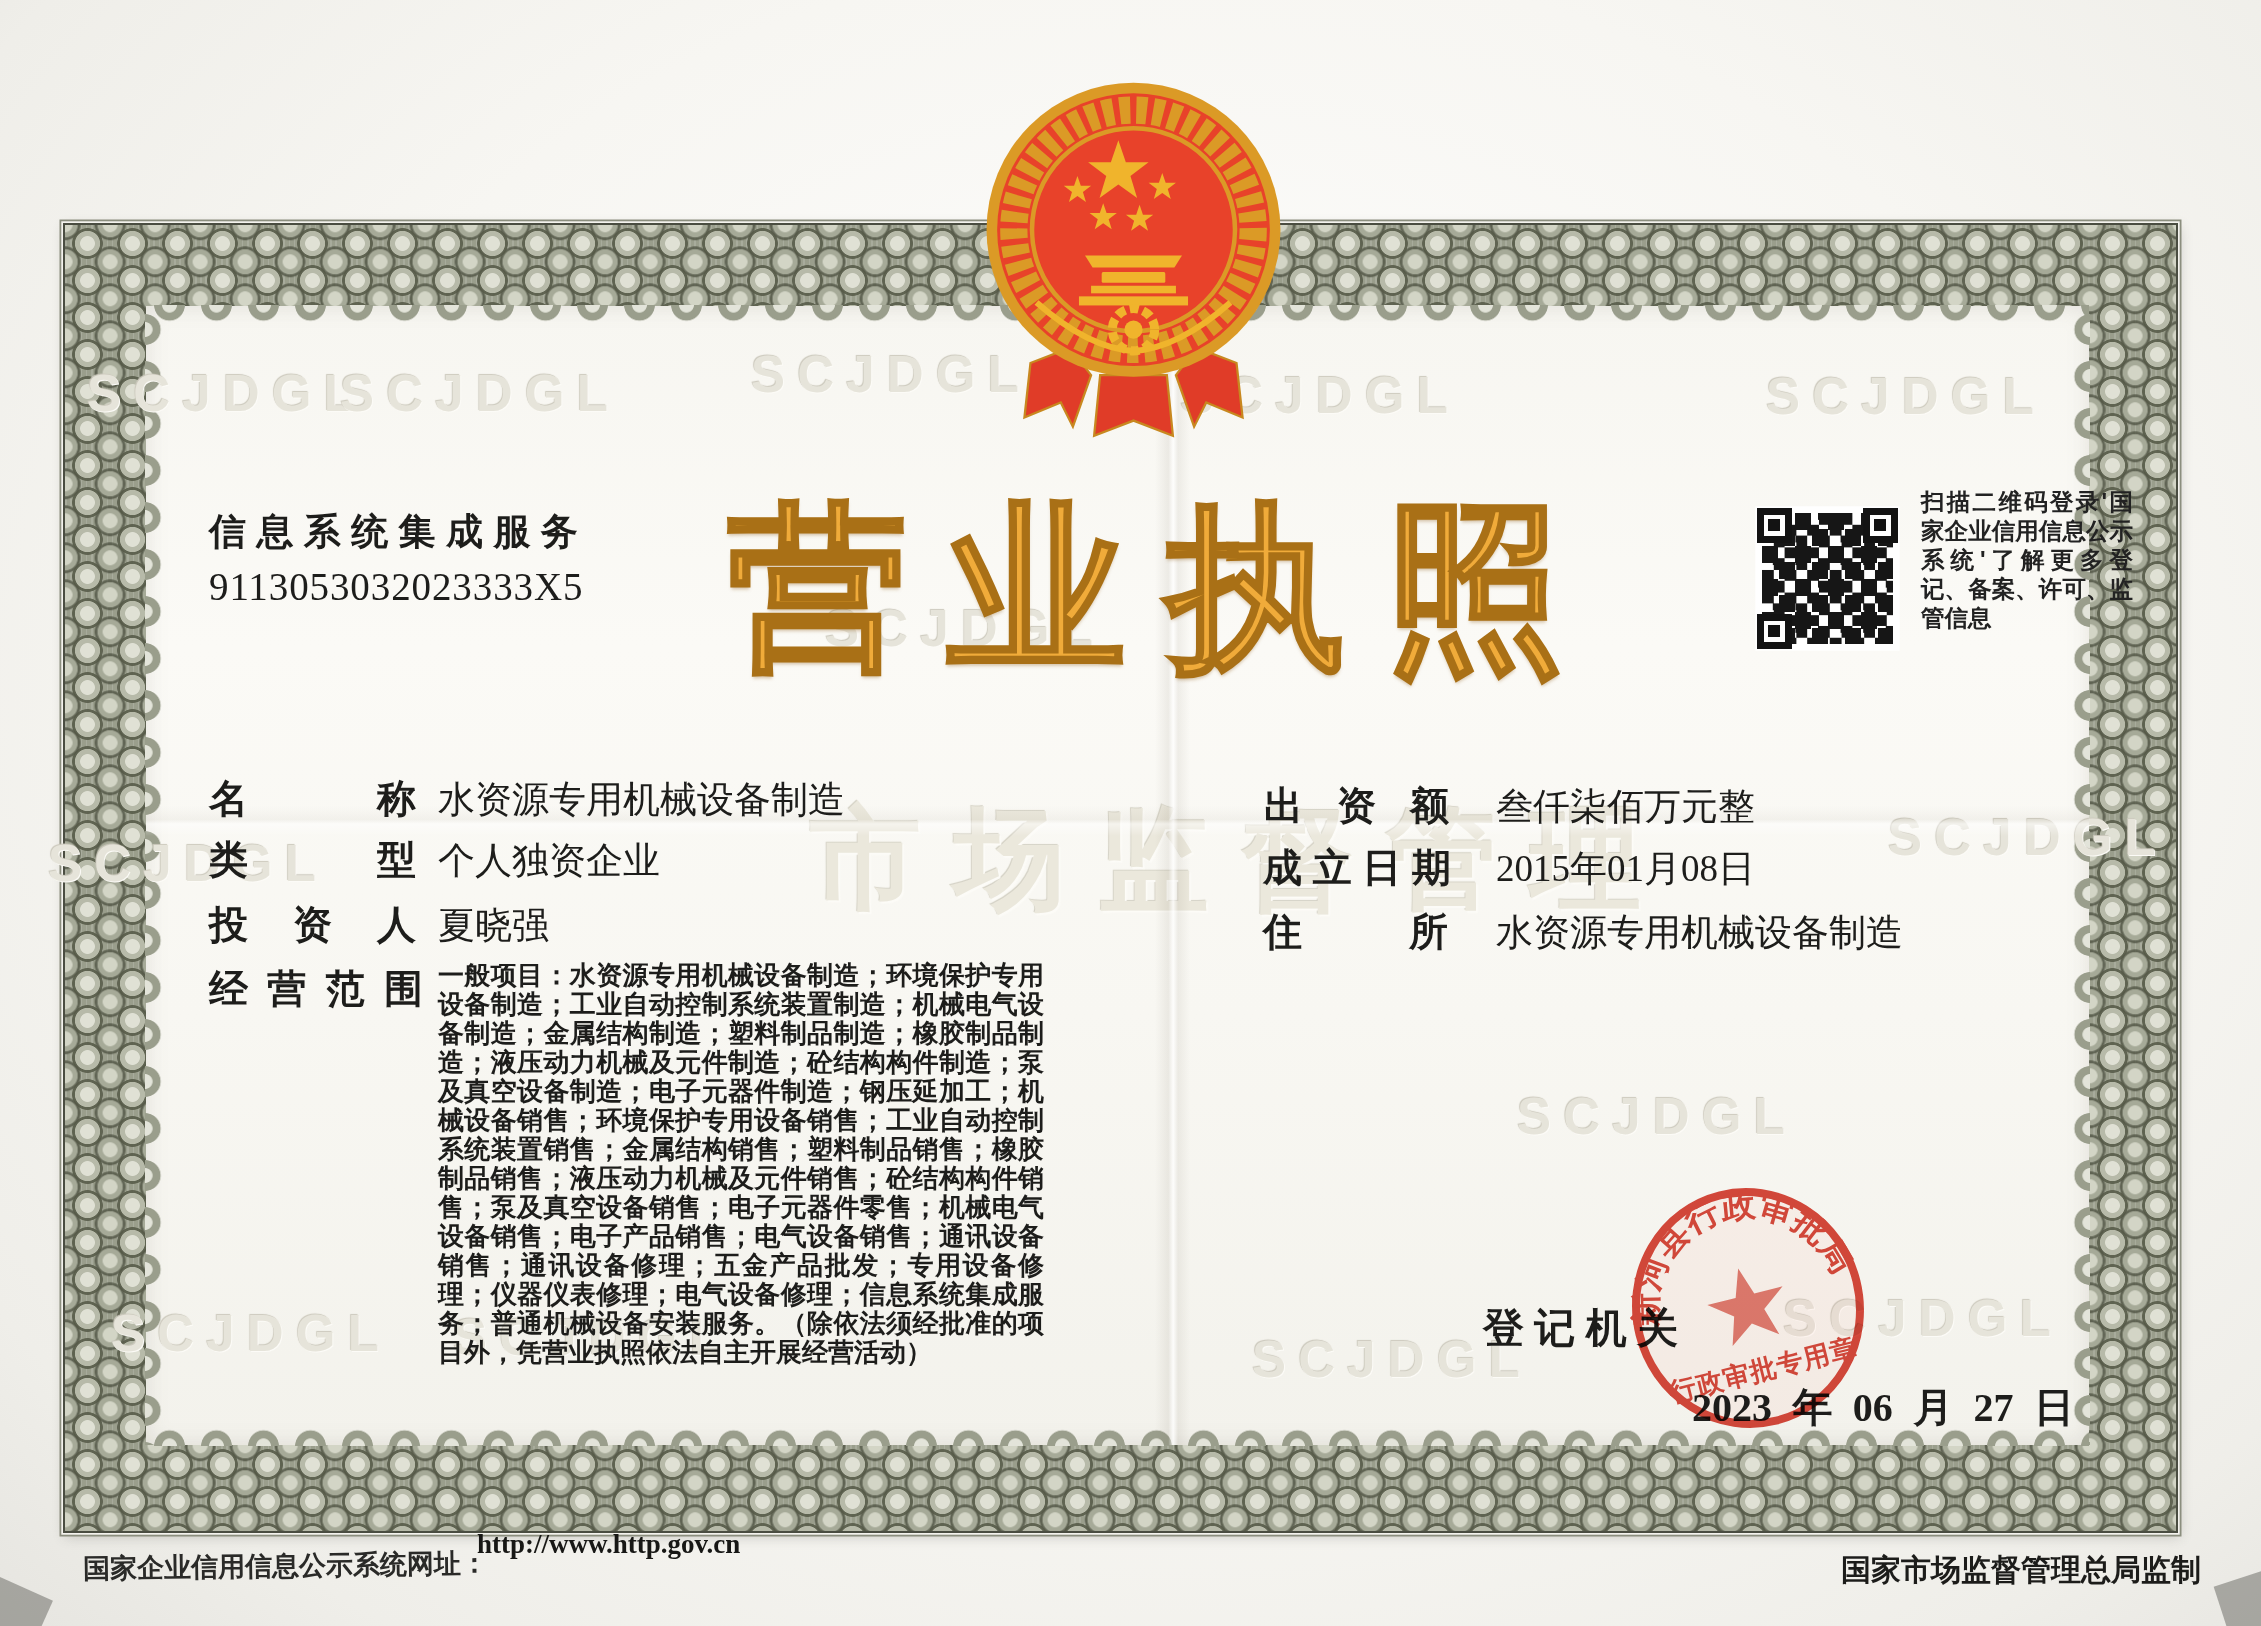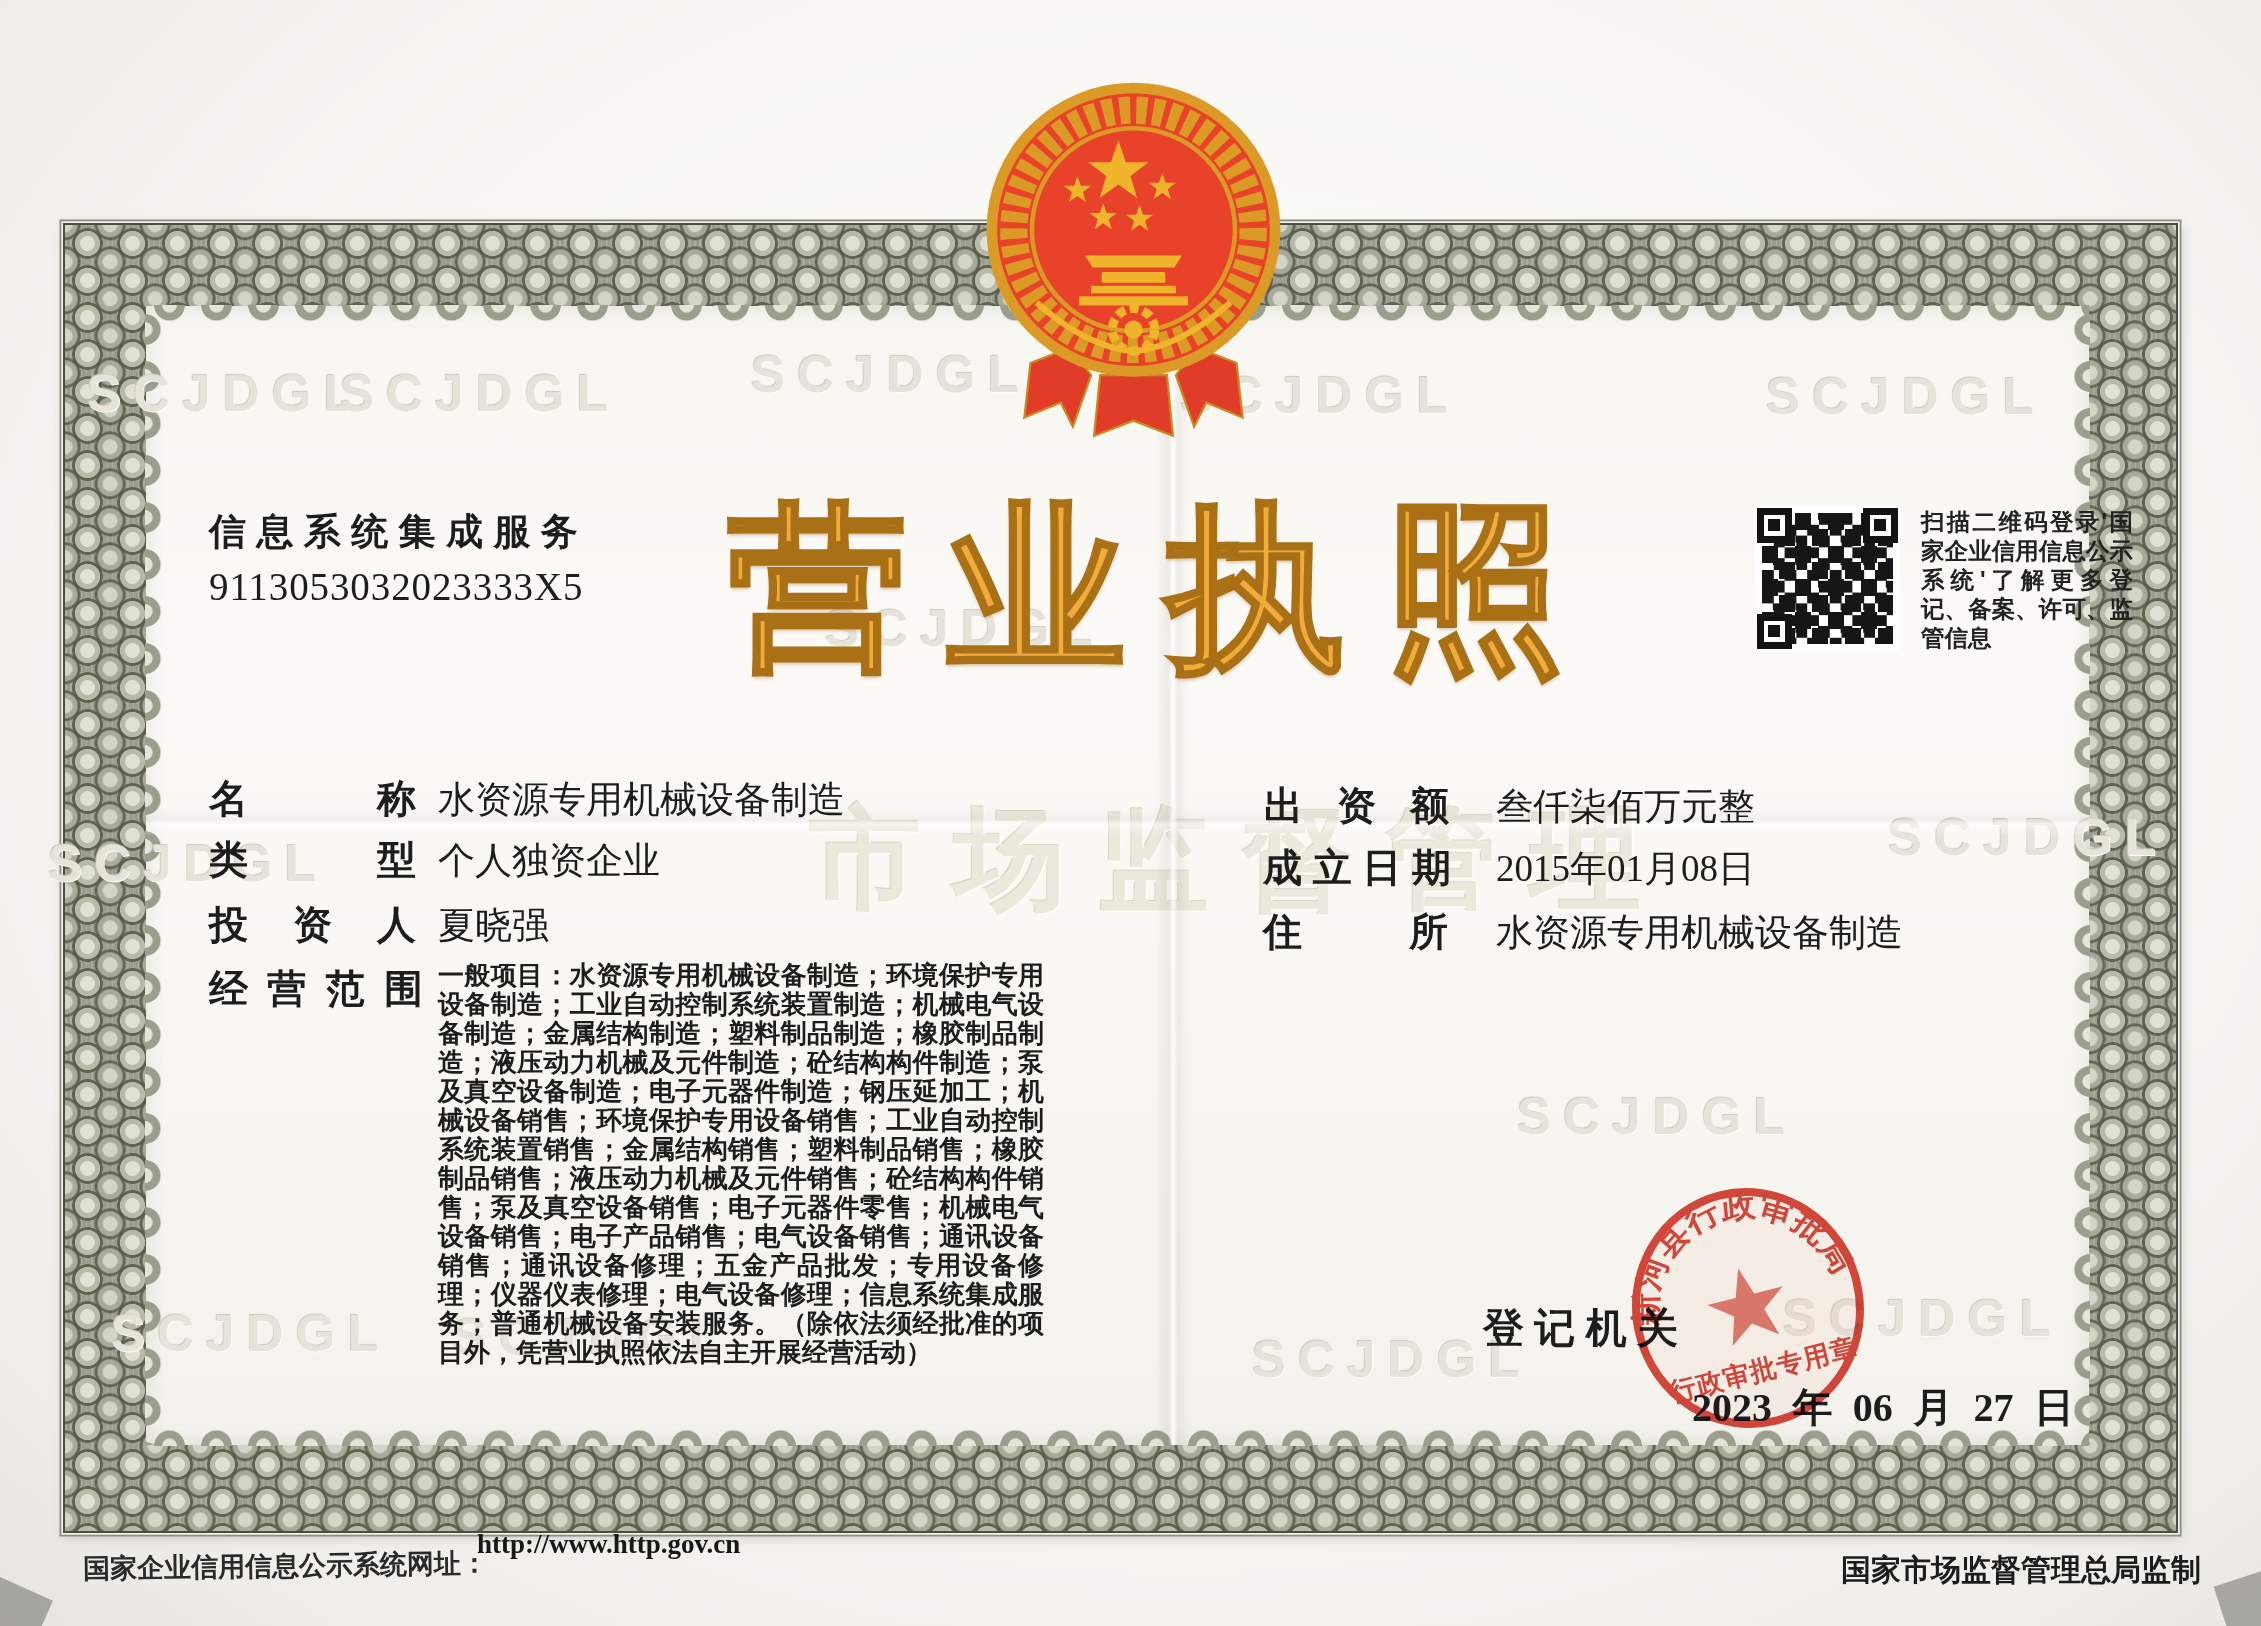--- a/index.html
+++ b/index.html
@@ -83,21 +83,21 @@
   .qr{position:absolute; left:1757px; top:508px; width:141px; height:141px; z-index:3;
     background:#fff; box-shadow:0 0 0 1.7px #fff;}
   .qr-pat{position:absolute; inset:5.2px;
     background-image:
       repeating-conic-gradient(#161616 0% 25%, rgba(0,0,0,0) 25% 50%),
       repeating-conic-gradient(rgba(0,0,0,0) 0% 25%, #161616 25% 50%);
     background-size:22.6px 22.6px, 33px 33px;}
   .finder{position:absolute; width:35px; height:35px; background:#fff; box-shadow:inset 0 0 0 7px #131313;}
   .finder::after{content:""; position:absolute; left:11.3px; top:11.3px; width:12.2px; height:12.2px; background:#131313;}
   .finder.tl{left:0;top:0;} .finder.tr{right:0;top:0;} .finder.bl{left:0;bottom:0;}
-  .qr-caption{position:absolute; left:1921px; top:508px; width:212px; z-index:3;
+  .qr-caption{position:absolute; left:1921px; top:488px; width:212px; z-index:3;
     font-family:"Liberation Sans","DejaVu Sans",sans-serif; font-weight:bold;
     font-size:23.5px; line-height:29px; text-align:justify; color:#222;}
 
   
   .flabel{position:absolute; z-index:3; display:flex; justify-content:space-between;
     font-family:"Liberation Sans","DejaVu Sans",sans-serif; font-weight:bold; font-size:39px; line-height:1.1;}
   .fvalue{position:absolute; z-index:3; font-size:37px; line-height:1.2;
     font-family:"Liberation Serif","DejaVu Serif",serif;}
   .lab-name{left:209px; top:778px; width:207px;}
   .val-name{left:438px; top:778px;}

